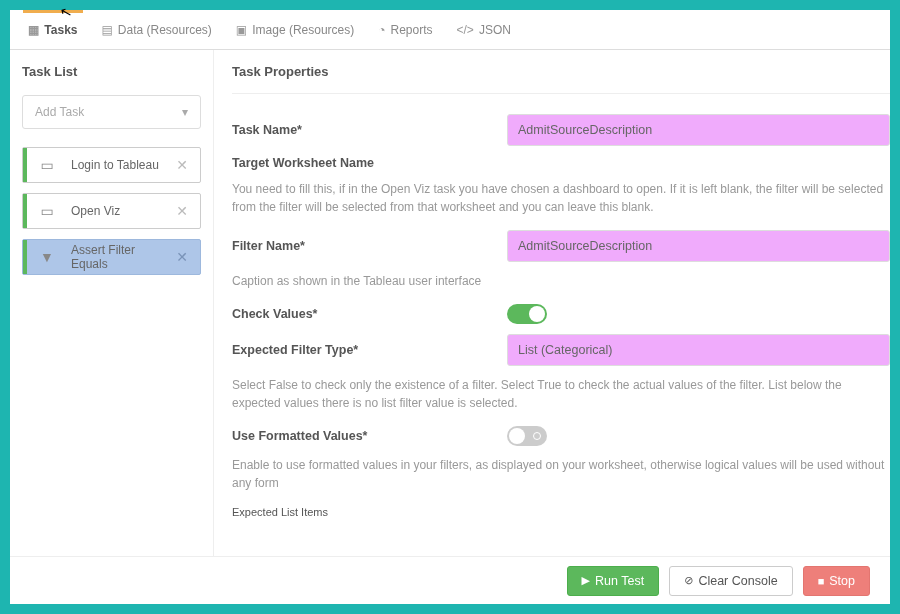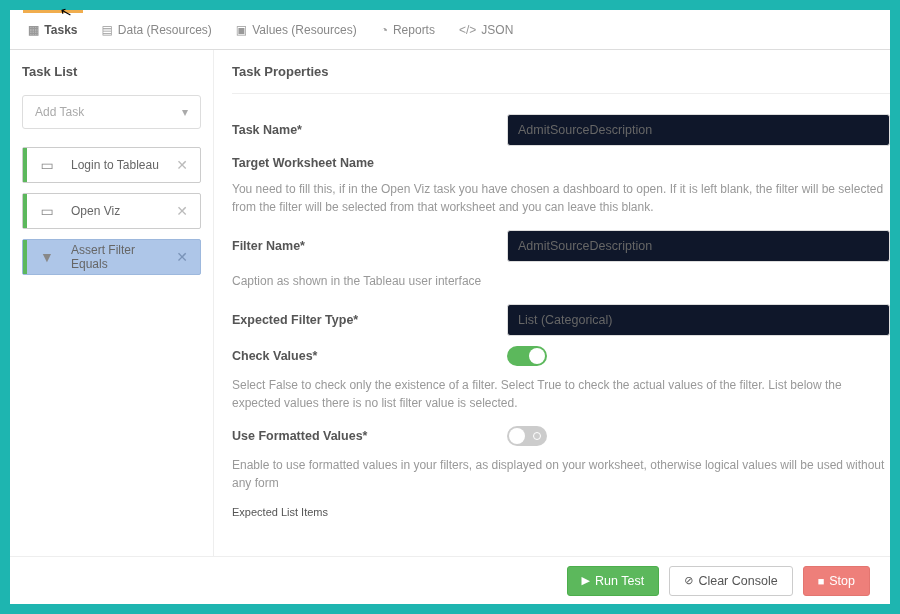--- a/index.html
+++ b/index.html
@@ -171,21 +171,21 @@
   .field-input {
     flex: 1;
     height: 32px;
     border: 1px solid #ddd;
     border-radius: 3px;
     padding: 0 10px;
     font-size: 12.5px;
     color: #666;
     display: flex;
     align-items: center;
-    background: #0f172a;
+    background: #f0abfc;
   }
   .help-text {
     font-size: 12px;
     color: #999;
     line-height: 1.5;
     margin-bottom: 14px;
   }
   .toggle {
     width: 40px;
     height: 20px;
@@ -259,21 +259,21 @@
     <div class="tab active">
       <span class="ico">▦</span>
       <span>Tasks</span>
     </div>
     <div class="tab">
       <span class="ico">▤</span>
       <span>Data (Resources)</span>
     </div>
     <div class="tab">
       <span class="ico">▣</span>
-      <span>Values (Resources)</span>
+      <span>Image (Resources)</span>
     </div>
     <div class="tab">
       <span class="ico">◔</span>
       <span>Reports</span>
     </div>
     <div class="tab">
       <span class="ico">&lt;/&gt;</span>
       <span>JSON</span>
     </div>
   </div>
@@ -325,30 +325,30 @@
 
         <div class="field-row">
           <div class="field-label">Filter Name*</div>
           <div class="field-input">
               <span>AdmitSourceDescription</span>
             </div>
         </div>
         <div class="help-text">Caption as shown in the Tableau user interface</div>
 
         <div class="field-row">
+          <div class="field-label">Check Values*</div>
+          <div class="toggle on">
+              <div class="knob"></div>
+            </div>
+        </div>
+
+        <div class="field-row">
           <div class="field-label">Expected Filter Type*</div>
           <div class="field-input">
               <span>List (Categorical)</span>
-            </div>
-        </div>
-
-        <div class="field-row">
-          <div class="field-label">Check Values*</div>
-          <div class="toggle on">
-              <div class="knob"></div>
             </div>
         </div>
         <div class="help-text">Select False to check only the existence of a filter. Select True to check the actual values of the filter. List below the expected values there is no list filter value is selected.</div>
 
         <div class="field-row">
           <div class="field-label">Use Formatted Values*</div>
           <div class="toggle off">
               <div class="knob"></div>
             </div>
         </div>

